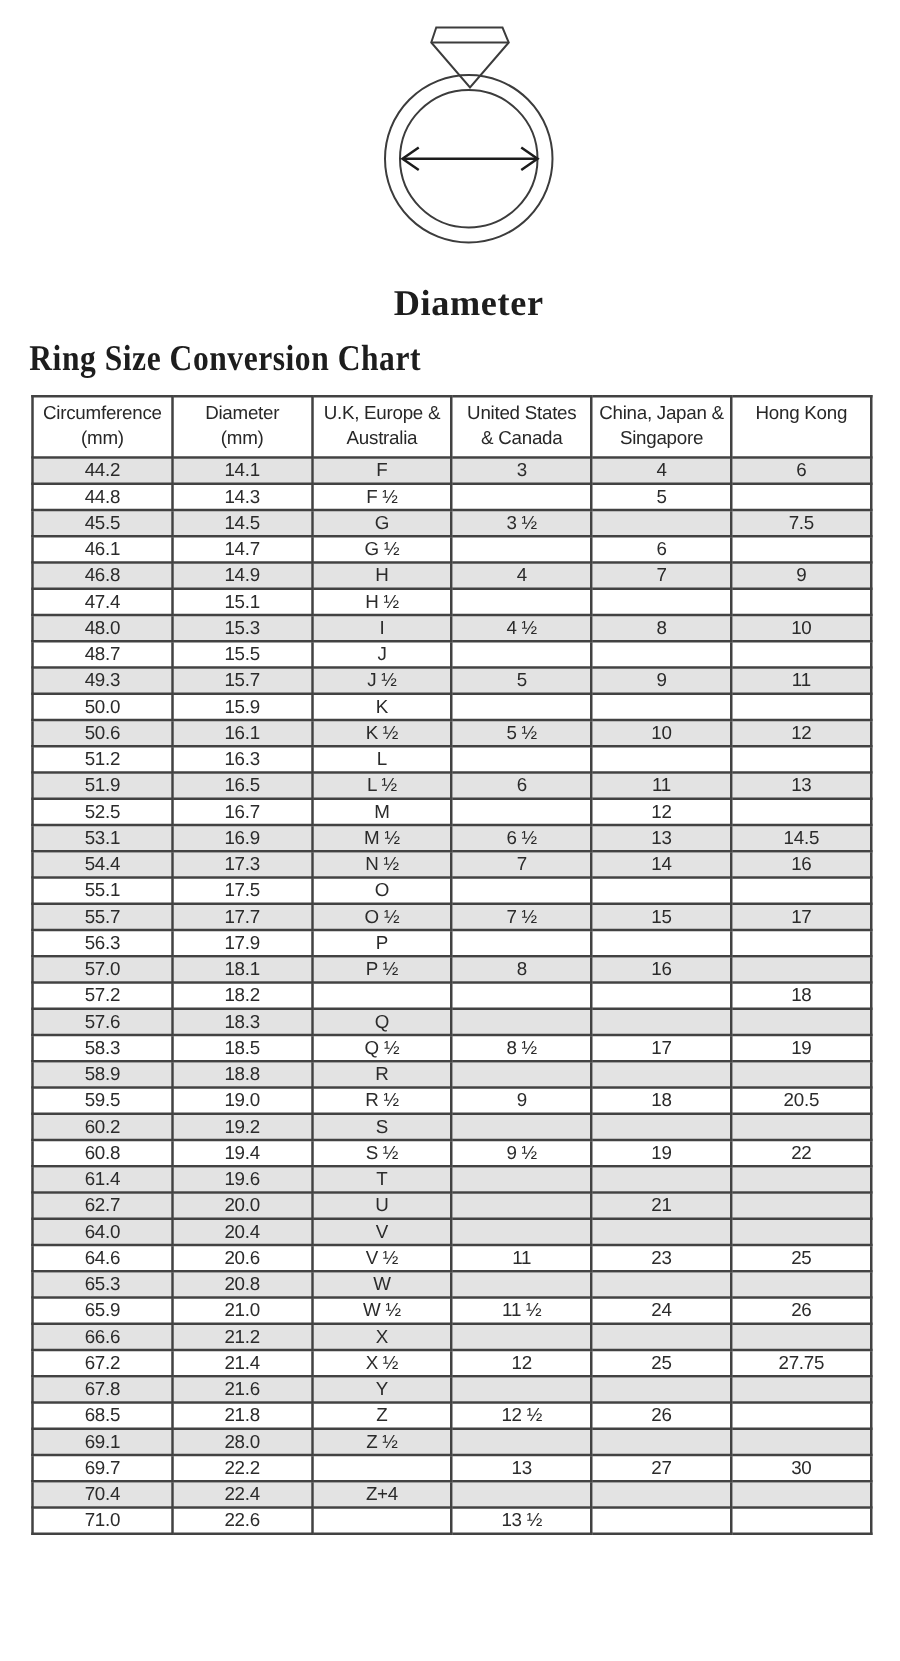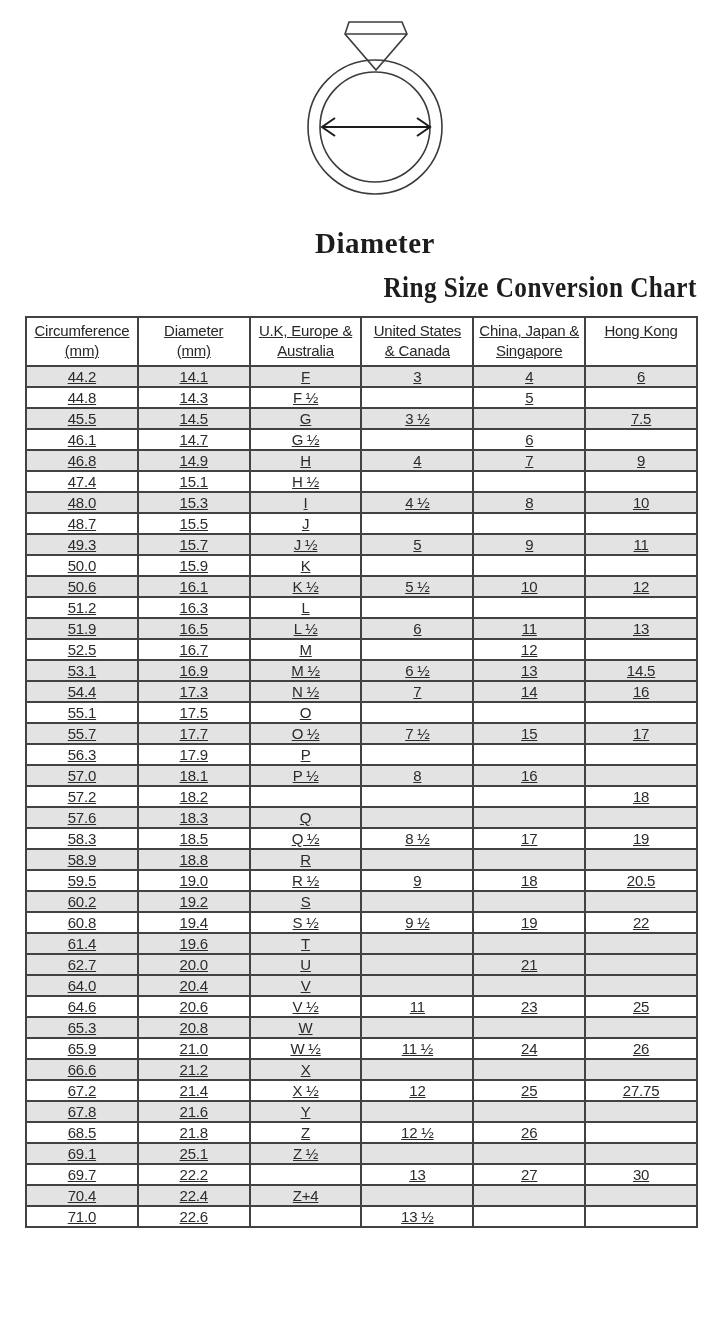--- a/index.html
+++ b/index.html
@@ -35,42 +35,41 @@
     font-size: 29px;
     line-height: 34px;
     color: #1d1d1d;
     letter-spacing: 0.5px;
   }
   .page-title-wrap {
     position: absolute;
     left: 0;
     top: 270px;
     width: 720px;
-    text-align: right;
+    text-align: left;
   }
   .page-title-wrap h1 {
     display: inline-block;
     margin: 0;
     font-family: "Liberation Serif", "DejaVu Serif", serif;
     font-weight: bold;
     font-size: 29px;
     line-height: 34px;
     color: #1d1d1d;
     letter-spacing: 0.5px;
     transform: scaleX(0.87);
     transform-origin: 50% 50%;
   }
   table.conversion {
     position: absolute;
     left: 25px;
     top: 316px;
     width: 673px;
     border-collapse: collapse;
     table-layout: fixed;
-    text-decoration: underline;
   }
   .conversion th, .conversion td {
     border: 2px solid #424242;
     text-align: center;
     padding: 0;
     letter-spacing: -0.2px;
     overflow: hidden;
     white-space: nowrap;
   }
   .conversion thead th {
@@ -442,21 +441,21 @@
       <tr>
         <td>68.5</td>
         <td>21.8</td>
         <td>Z</td>
         <td>12 ½</td>
         <td>26</td>
         <td></td>
       </tr>
       <tr class="shaded">
         <td>69.1</td>
-        <td>25.1</td>
+        <td>28.0</td>
         <td>Z ½</td>
         <td></td>
         <td></td>
         <td></td>
       </tr>
       <tr>
         <td>69.7</td>
         <td>22.2</td>
         <td></td>
         <td>13</td>

